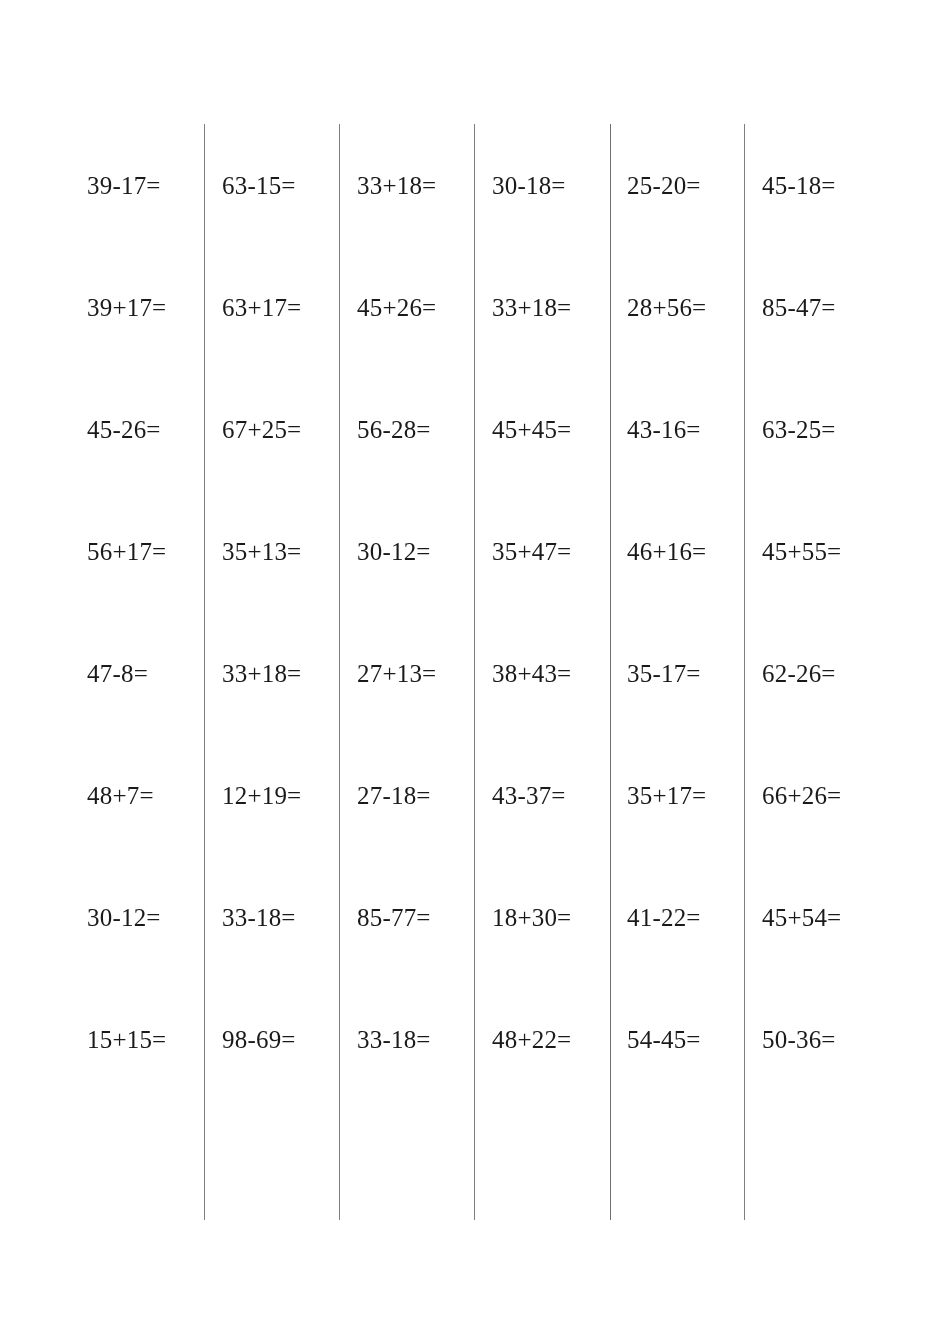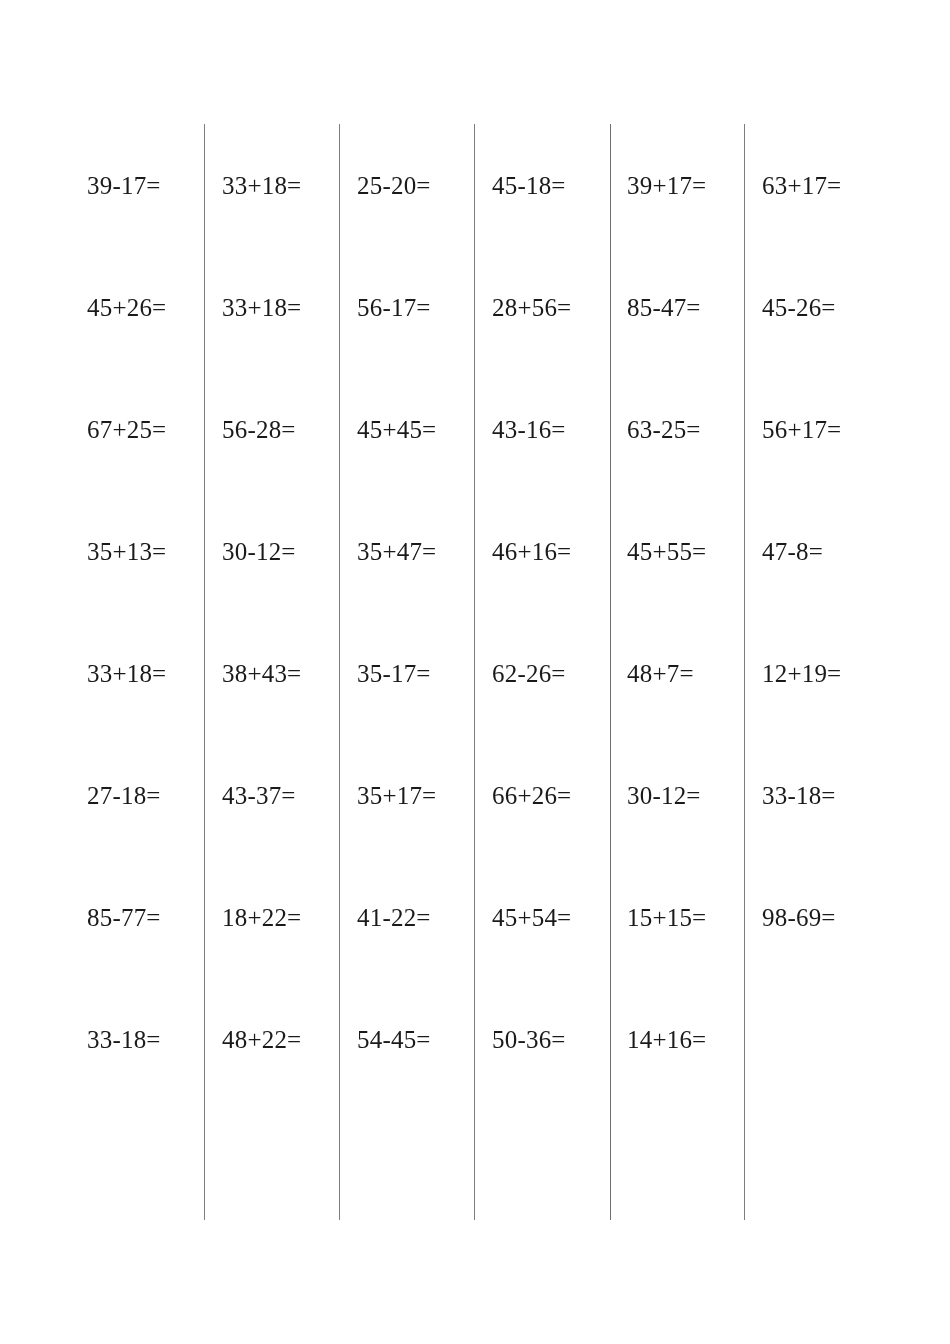--- a/index.html
+++ b/index.html
@@ -63,69 +63,70 @@
 <div class="page">
 
   <div class="column-divider d1"></div>
   <div class="column-divider d2"></div>
   <div class="column-divider d3"></div>
   <div class="column-divider d4"></div>
   <div class="column-divider d5"></div>
 
   <div class="worksheet-grid">
     <div class="problem-cell">39-17=</div>
+    <div class="problem-cell">63-15=</div>
     <div class="problem-cell">33+18=</div>
+    <div class="problem-cell">30-18=</div>
     <div class="problem-cell">25-20=</div>
     <div class="problem-cell">45-18=</div>
 
     <div class="problem-cell">39+17=</div>
     <div class="problem-cell">63+17=</div>
     <div class="problem-cell">45+26=</div>
     <div class="problem-cell">33+18=</div>
-    <div class="problem-cell">56-17=</div>
 
     <div class="problem-cell">28+56=</div>
     <div class="problem-cell">85-47=</div>
     <div class="problem-cell">45-26=</div>
     <div class="problem-cell">67+25=</div>
 
     <div class="problem-cell">56-28=</div>
     <div class="problem-cell">45+45=</div>
     <div class="problem-cell">43-16=</div>
     <div class="problem-cell">63-25=</div>
     <div class="problem-cell">56+17=</div>
     <div class="problem-cell">35+13=</div>
 
     <div class="problem-cell">30-12=</div>
     <div class="problem-cell">35+47=</div>
     <div class="problem-cell">46+16=</div>
     <div class="problem-cell">45+55=</div>
     <div class="problem-cell">47-8=</div>
     <div class="problem-cell">33+18=</div>
 
+    <div class="problem-cell">27+13=</div>
     <div class="problem-cell">38+43=</div>
     <div class="problem-cell">35-17=</div>
     <div class="problem-cell">62-26=</div>
     <div class="problem-cell">48+7=</div>
     <div class="problem-cell">12+19=</div>
 
     <div class="problem-cell">27-18=</div>
     <div class="problem-cell">43-37=</div>
     <div class="problem-cell">35+17=</div>
     <div class="problem-cell">66+26=</div>
     <div class="problem-cell">30-12=</div>
     <div class="problem-cell">33-18=</div>
 
     <div class="problem-cell">85-77=</div>
-    <div class="problem-cell">18+22=</div>
+    <div class="problem-cell">18+30=</div>
     <div class="problem-cell">41-22=</div>
     <div class="problem-cell">45+54=</div>
     <div class="problem-cell">15+15=</div>
 
     <div class="problem-cell">98-69=</div>
     <div class="problem-cell">33-18=</div>
     <div class="problem-cell">48+22=</div>
     <div class="problem-cell">54-45=</div>
     <div class="problem-cell">50-36=</div>
-    <div class="problem-cell">14+16=</div>
   </div>
 
 </div>
 
 </body></html>

